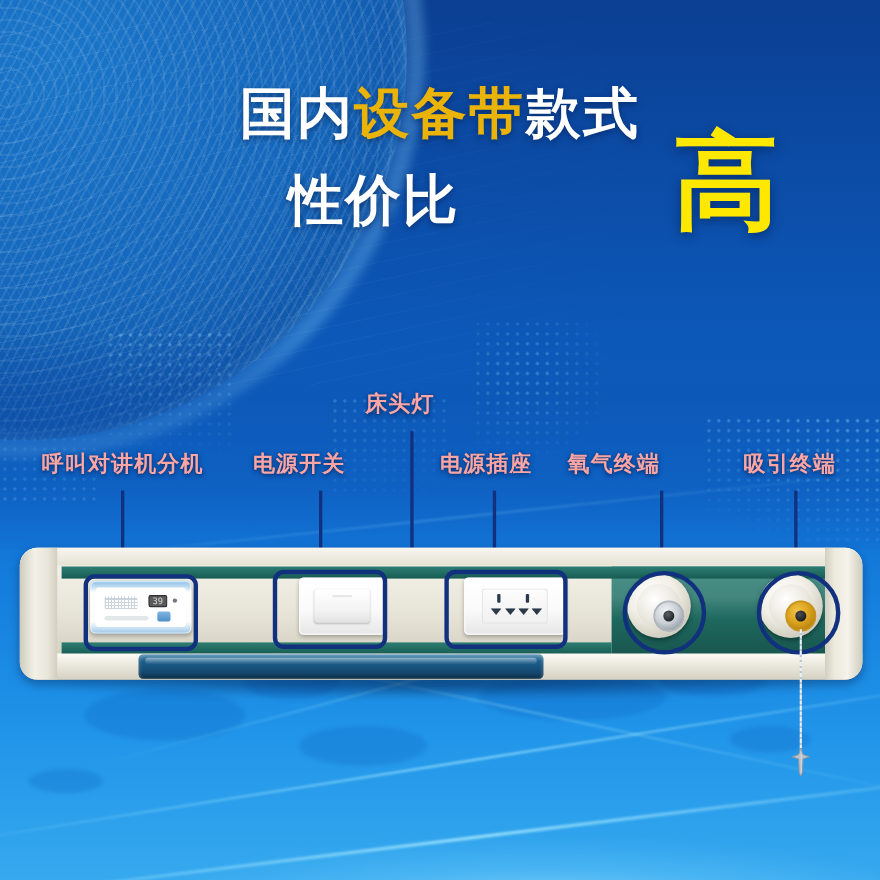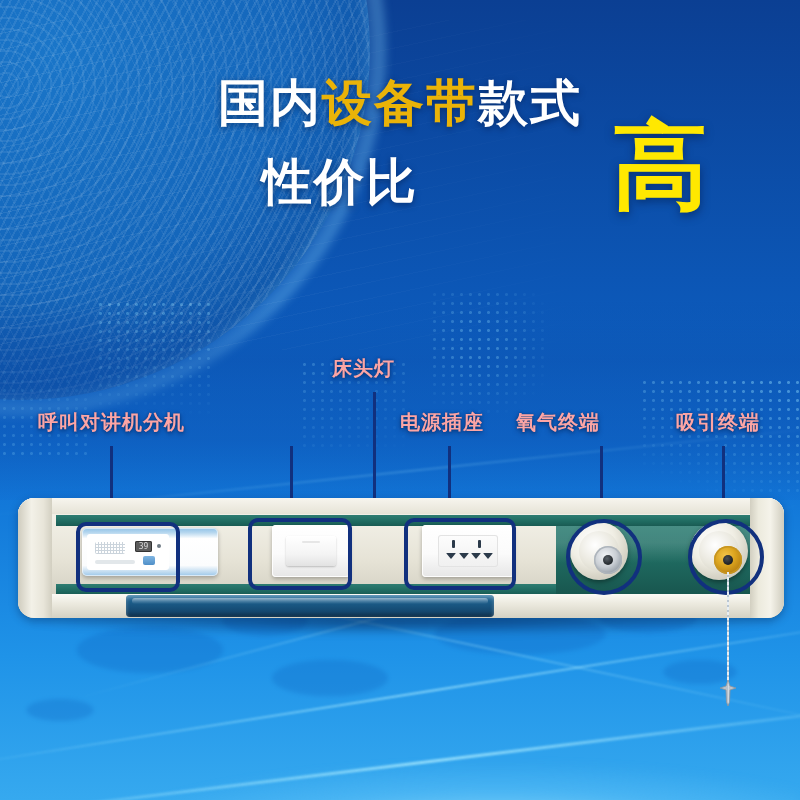--- a/index.html
+++ b/index.html
@@ -174,21 +174,20 @@
   .endcap.right{right:0;border-radius:0 16px 16px 0;
     background:linear-gradient(270deg,#cfccbe 0%,#f5f3ea 40%,#eceadd 75%,#d2cfc1 100%);}
 
   
   .dev{position:absolute;}
   
   .intercom{
     left:64px;top:30px;width:92px;height:48px;border-radius:5px;
     background:linear-gradient(180deg,#8fc2e8 0%,#b8d8ef 10%,#ffffff 22%,#fbfcfd 78%,#9cc7e9 100%);
     box-shadow:0 2px 4px rgba(0,0,0,.28), inset 0 0 0 1px rgba(255,255,255,.6);
-    padding-left:44px;
   }
   .ic-face{position:absolute;left:5px;top:6px;width:82px;height:36px;border-radius:3px;background:#ffffff;}
   .ic-grille{position:absolute;left:8px;top:8px;width:30px;height:12px;
     background-image:repeating-linear-gradient(90deg,#c3cdd6 0 1px,rgba(0,0,0,0) 1px 3px),
                      repeating-linear-gradient(0deg,#c3cdd6 0 1px,rgba(0,0,0,0) 1px 3px);
     opacity:.85;border-radius:2px;}
   .ic-disp{position:absolute;left:48px;top:7px;width:17px;height:11px;border-radius:2px;
     background:#5c5c5c;box-shadow:inset 0 0 0 1px #333;}
   .ic-disp span{display:block;color:#d8d8d8;font-size:8px;line-height:11px;text-align:center;
     font-family:"DejaVu Sans Mono",monospace;}
@@ -273,20 +272,21 @@
     <div class="hl-line1">
       <span class="w">国内</span><span class="y">设备带</span><span class="w">款式</span>
     </div>
     <div class="hl-line2">
       <span class="w">性价比</span><span class="spacer"></span>
     </div>
   </div>
   <div class="hl-big">高</div>
 
   <div class="callout" style="left:8px;top:412px;margin-left:30px;">呼叫对讲机分机</div>
+  <div class="callout" style="left:230px;top:412px;">电源开关</div>
   <div class="callout" style="left:332px;top:358px;">床头灯</div>
   <div class="callout" style="left:400px;top:412px;">电源插座</div>
   <div class="callout" style="left:516px;top:412px;">氧气终端</div>
   <div class="callout" style="left:676px;top:412px;">吸引终端</div>
 
   <div class="leader" style="left:110px;top:446px;height:86px;"></div>
   <div class="leader" style="left:290px;top:446px;height:82px;"></div>
   <div class="leader" style="left:373px;top:392px;height:214px;"></div>
   <div class="leader" style="left:448px;top:446px;height:82px;"></div>
   <div class="leader" style="left:600px;top:446px;height:80px;"></div>

